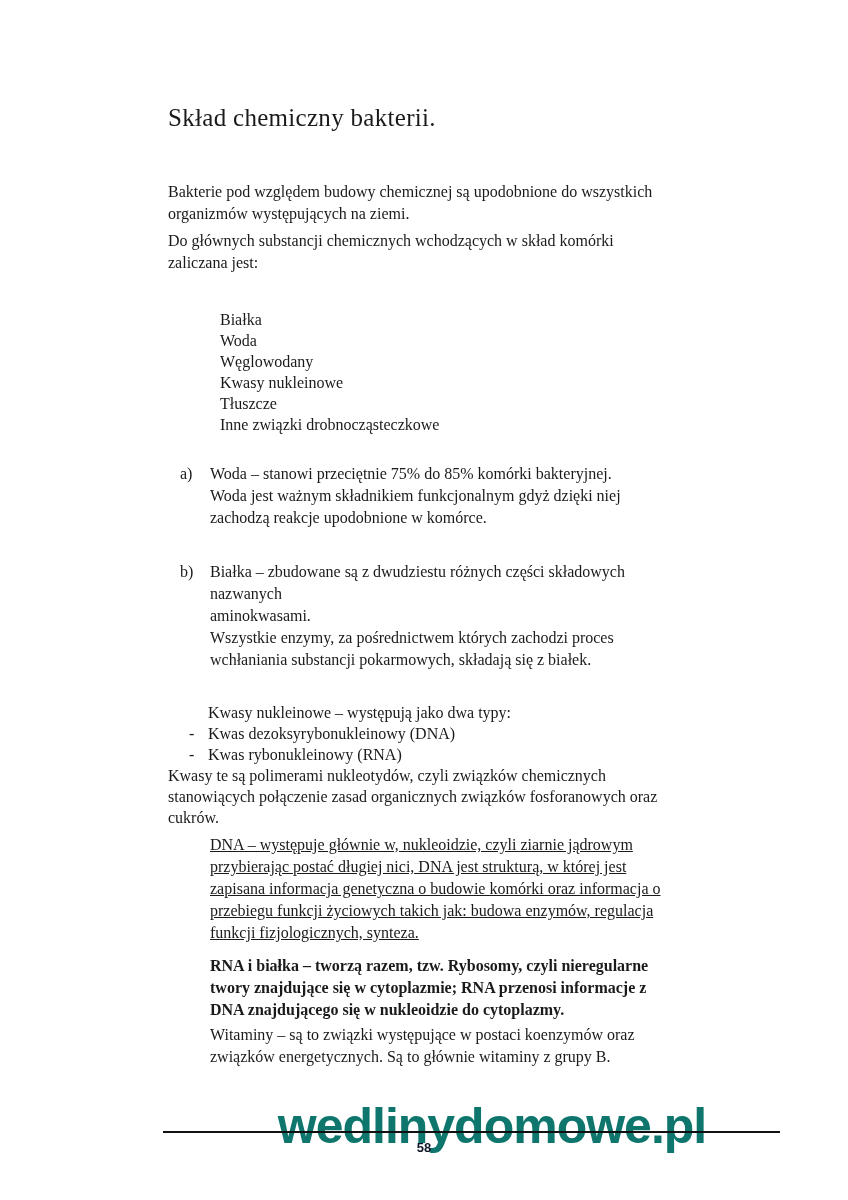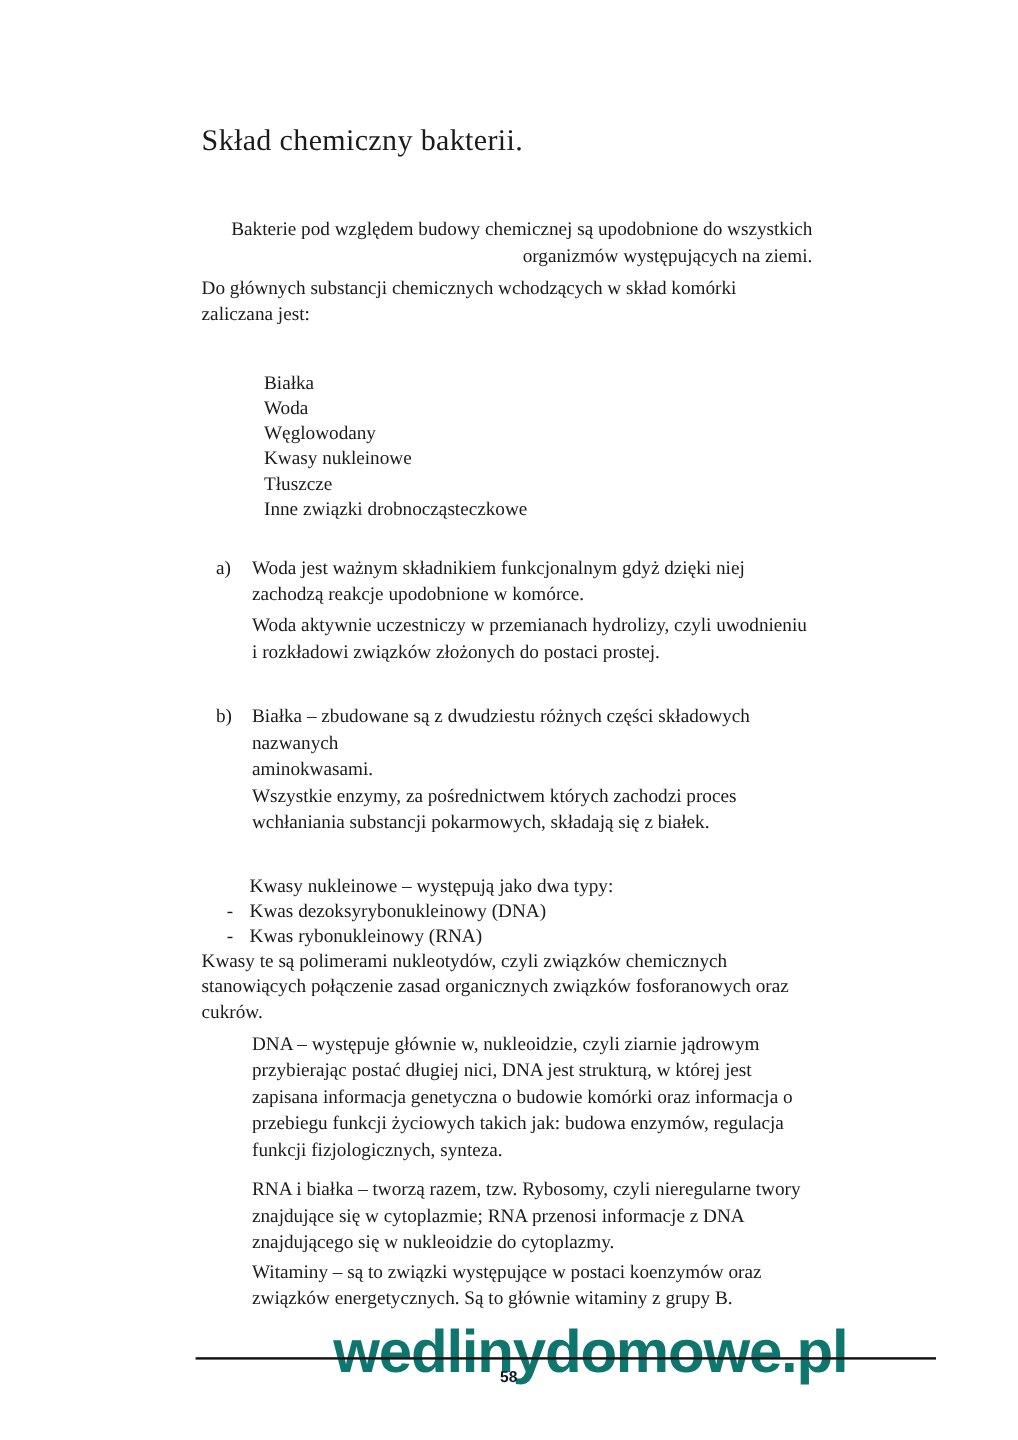--- a/index.html
+++ b/index.html
@@ -18,21 +18,21 @@
   .content {
     padding: 100px 103px 0 100px;
   }
   .title {
     font-size: 25px;
     line-height: 28px;
     font-weight: normal;
     margin: 0;
     letter-spacing: 0.3px;
   }
-  .intro-1 { margin-top: 49px; text-align: right; }
+  .intro-1 { margin-top: 49px; }
   .intro-2 { margin-top: 5px; }
 
   .substances {
     margin-top: 35px;
     margin-left: 52px;
     line-height: 21px;
     list-style: none;
     padding: 0;
   }
 
@@ -59,22 +59,22 @@
   .nucleic-heading { margin-top: 31px; margin-left: 40px; }
   .dash-row { display: flex; }
   .dash-row .dash {
     width: 19px;
     margin-left: 21px;
     flex: 0 0 auto;
     text-align: left;
   }
   .nucleic-para { max-width: 645px; }
 
-  .dna-para { margin-top: 6px; }
-  .rna-block { margin-top: 11px; }
+  .dna-para { margin-top: 6px; text-decoration: underline; }
+  .rna-block { margin-top: 11px; font-weight: bold; }
   .vitamins-para { margin-top: 3px; }
 
   .watermark {
     position: absolute;
     left: 100px;
     width: 648px;
     top: 1082px;
     height: 80px;
     line-height: 80px;
     text-align: center;
@@ -125,24 +125,24 @@
       <li>Woda</li>
       <li>Węglowodany</li>
       <li>Kwasy nukleinowe</li>
       <li>Tłuszcze</li>
       <li>Inne związki drobnocząsteczkowe</li>
     </ul>
 
     <div class="lettered sec-a">
       <div class="marker">a)</div>
       <div class="body">
+        <div>Woda – stanowi przeciętnie 75% do 85% komórki bakteryjnej.</div>
         <div>Woda jest ważnym składnikiem funkcjonalnym gdyż dzięki niej zachodzą reakcje upodobnione w komórce.</div>
       </div>
     </div>
-    <div class="indent-para a-para2">Woda aktywnie uczestniczy w przemianach hydrolizy, czyli uwodnieniu i rozkładowi związków złożonych do postaci prostej.</div>
 
     <div class="lettered sec-b">
       <div class="marker">b)</div>
       <div class="body">
         <div class="preline">Białka – zbudowane są z dwudziestu różnych części składowych nazwanych
 aminokwasami.</div>
         <div>Wszystkie enzymy, za pośrednictwem których zachodzi proces wchłaniania substancji pokarmowych, składają się z białek.</div>
       </div>
     </div>
 

